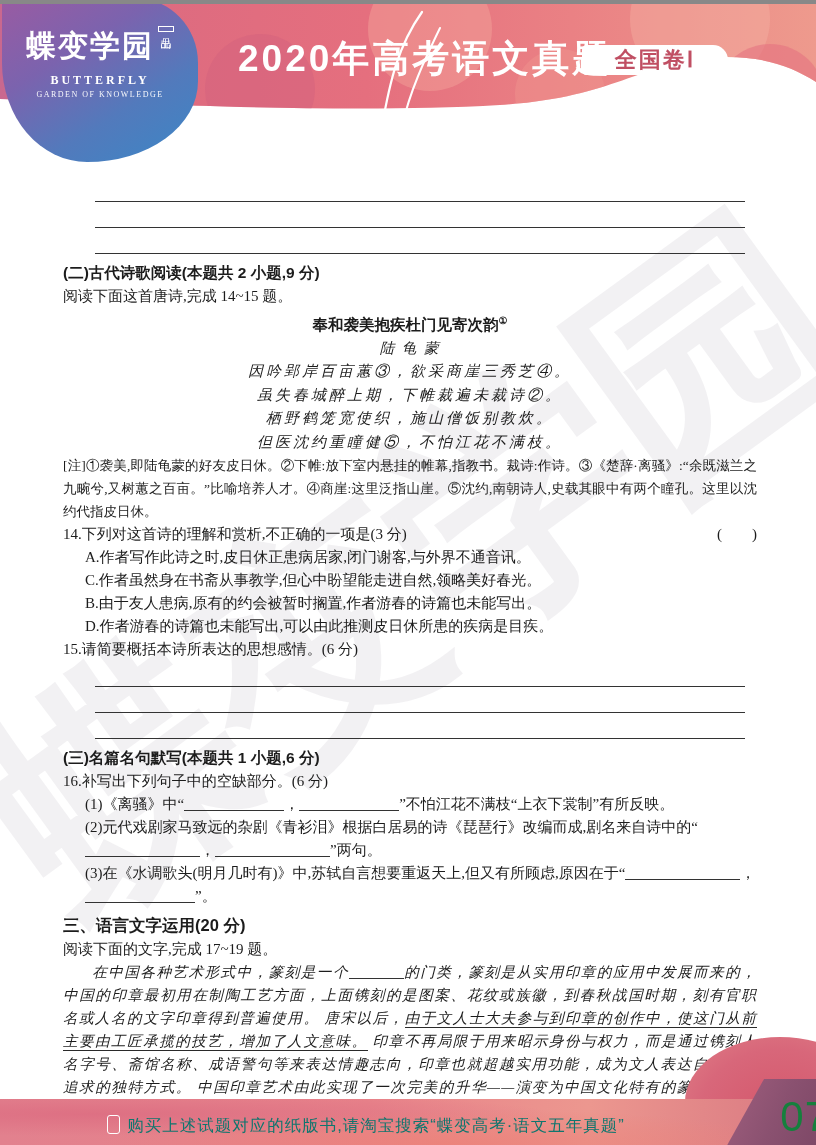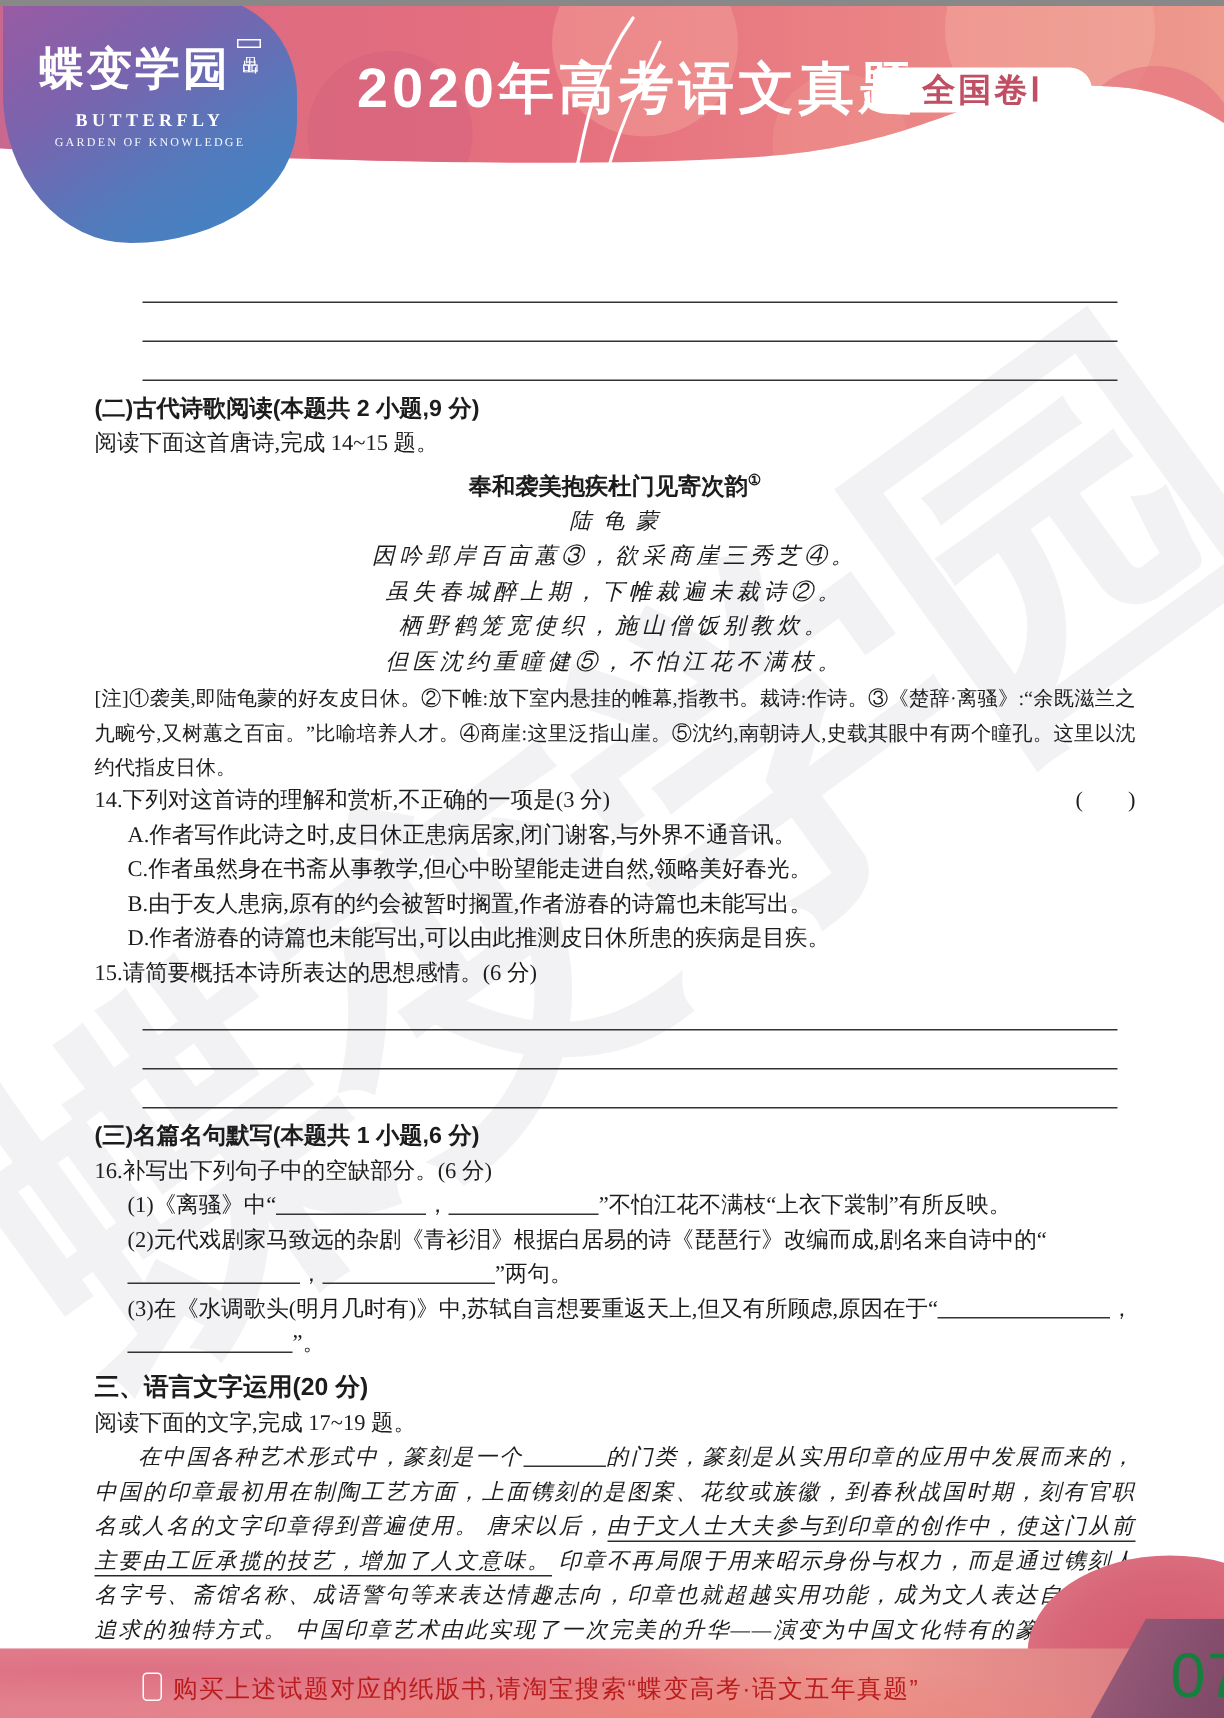--- a/index.html
+++ b/index.html
@@ -50,21 +50,21 @@
   
   .corner-blob{position:absolute;right:-28px;bottom:-18px;width:190px;height:130px;z-index:2;
      background:radial-gradient(ellipse at 50% 60%,#d4576b 0%,#d8677a 60%,#e07f87 100%);border-radius:50%;}
   .footer-band{position:absolute;left:0;bottom:0;width:816px;height:50px;z-index:3;
      background:radial-gradient(ellipse at 12% 30%,rgba(221,110,130,.9) 0%,rgba(221,110,130,0) 45%),
                 radial-gradient(ellipse at 55% 90%,rgba(236,130,120,.8) 0%,rgba(236,130,120,0) 55%),
                 linear-gradient(93deg,#e2818e 0%,#e8838a 45%,#ec978f 72%,#d87781 100%);}
   .footer-dark{position:absolute;right:0;bottom:0;width:122px;height:70px;z-index:4;
      background:linear-gradient(115deg,#a05f7e 0%,#8a5170 45%,#774361 100%);
      clip-path:polygon(32% 0,100% 0,100% 100%,0 100%);}
-  .footer-text{position:absolute;left:4px;bottom:12px;width:700px;text-align:center;z-index:5;color:#b91c1c;
+  .footer-text{position:absolute;left:16px;bottom:12px;width:700px;text-align:center;z-index:5;color:#0f766e;
      font-family:"Liberation Sans",sans-serif;font-size:16.5px;letter-spacing:1px;}
   .phone-icon{display:inline-block;width:11px;height:17px;border:1.5px solid #fff;border-radius:3px;
      vertical-align:-3px;margin-right:7px;}
   .page-num{position:absolute;right:18px;bottom:8px;z-index:6;color:#15803d;
      font-family:"Liberation Sans",sans-serif;font-weight:300;font-size:42px;letter-spacing:1px;}
 </style>
 </head>
 <body>
 
 <div class="page">

